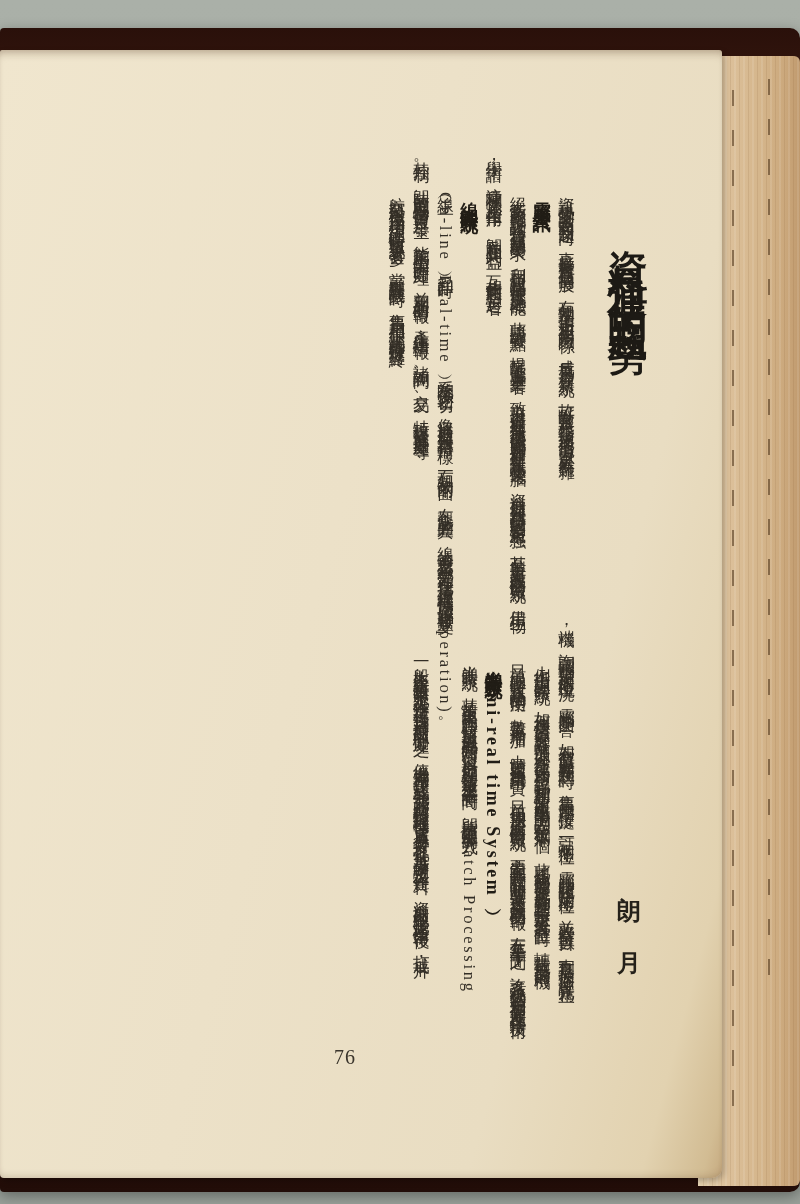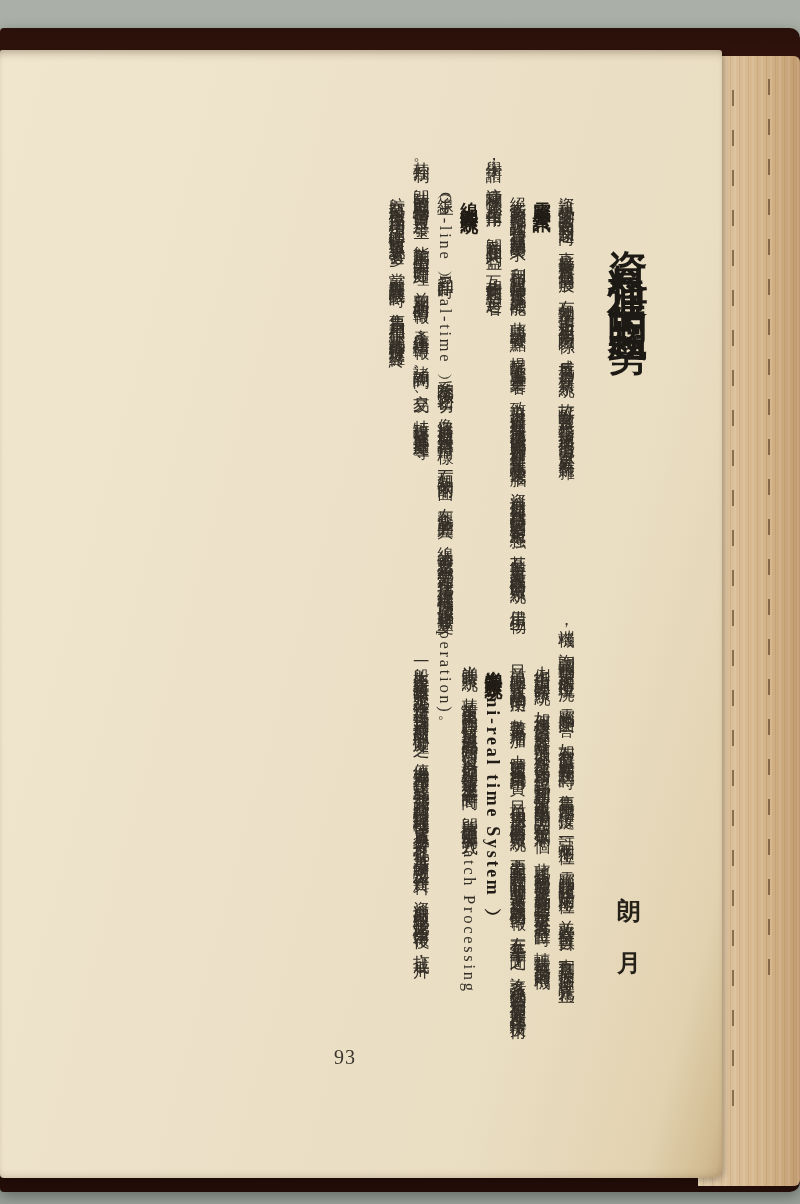--- a/index.html
+++ b/index.html
@@ -106,14 +106,14 @@
 
   <div class="tblock lower vtext">
       <p class="">端機，詢問電腦指定班次的座位現況，電腦卽予回答，如有空位而顧客願意預約時，售票員卽壓下按鍵，訂定一個座位；電腦卽時記錄預定的座位，並改變空位數目，直到最後一個座位訂完爲止。</p>
       <p class=" indent">上例指出線上卽時系統，如何接受情報（顧客訂座）加以處理（座位保留和空位記錄）和利用新情報產生附帶的詢問（座位祗剩下一個），此項系統的發展要使電腦能夠到達某特定數字或沒有空位時，轉告其他班次的飛機。</p>
       <p class=" indent">目前線上卽時資訊系統的使用，數量逐漸增加，由於是項系統費用昂貴，目前仍無法用於所有的情報系統，主要範圍限於有關短時間需要迅速答覆的交易情報。在五年至十年之間，許多系統仍然願意利用羣處理及傳輸技術。</p>
       <p class="h indent">半卽時系統（semi-real time System）</p>
       <p class=" indent">半卽時系統，其情報之集中爲卽時（情報發生地點與時間）但資料之處理則在情報發生後若干時間，卽所謂羣處理的方式(Batch Processing Operation)。</p>
       <p class=" indent">一般生產線資料集中系統將工作進行報告送到資料處理中心處理之。值機者利用按鈕式或其他方式的資料傳輸終端機件發送雇員身份卡及打孔卡片等身份證明及工作資料。資料處理中心接受這些情報後，打成卡片，</p>
     </div>
 
-  <div class="pagenum">93</div>
+  <div class="pagenum">76</div>
 </div>
 
 </body></html>

